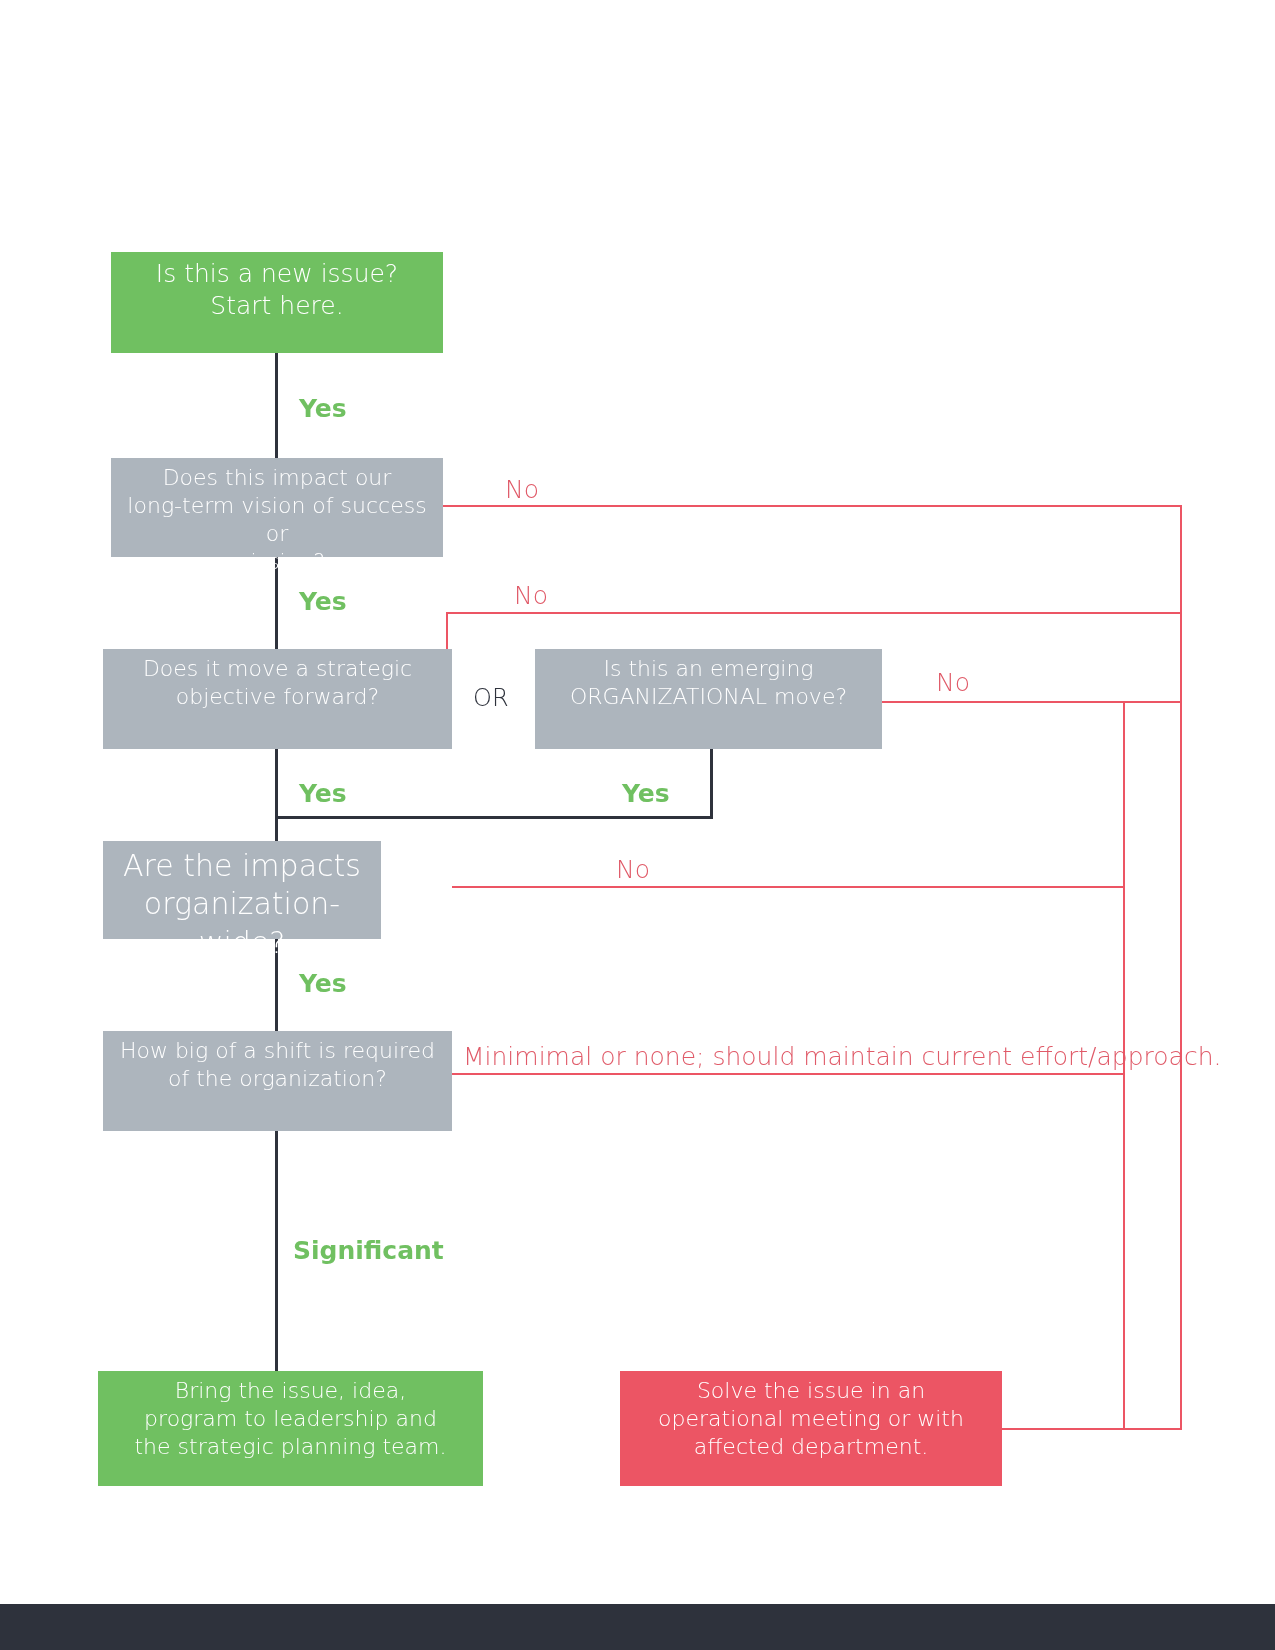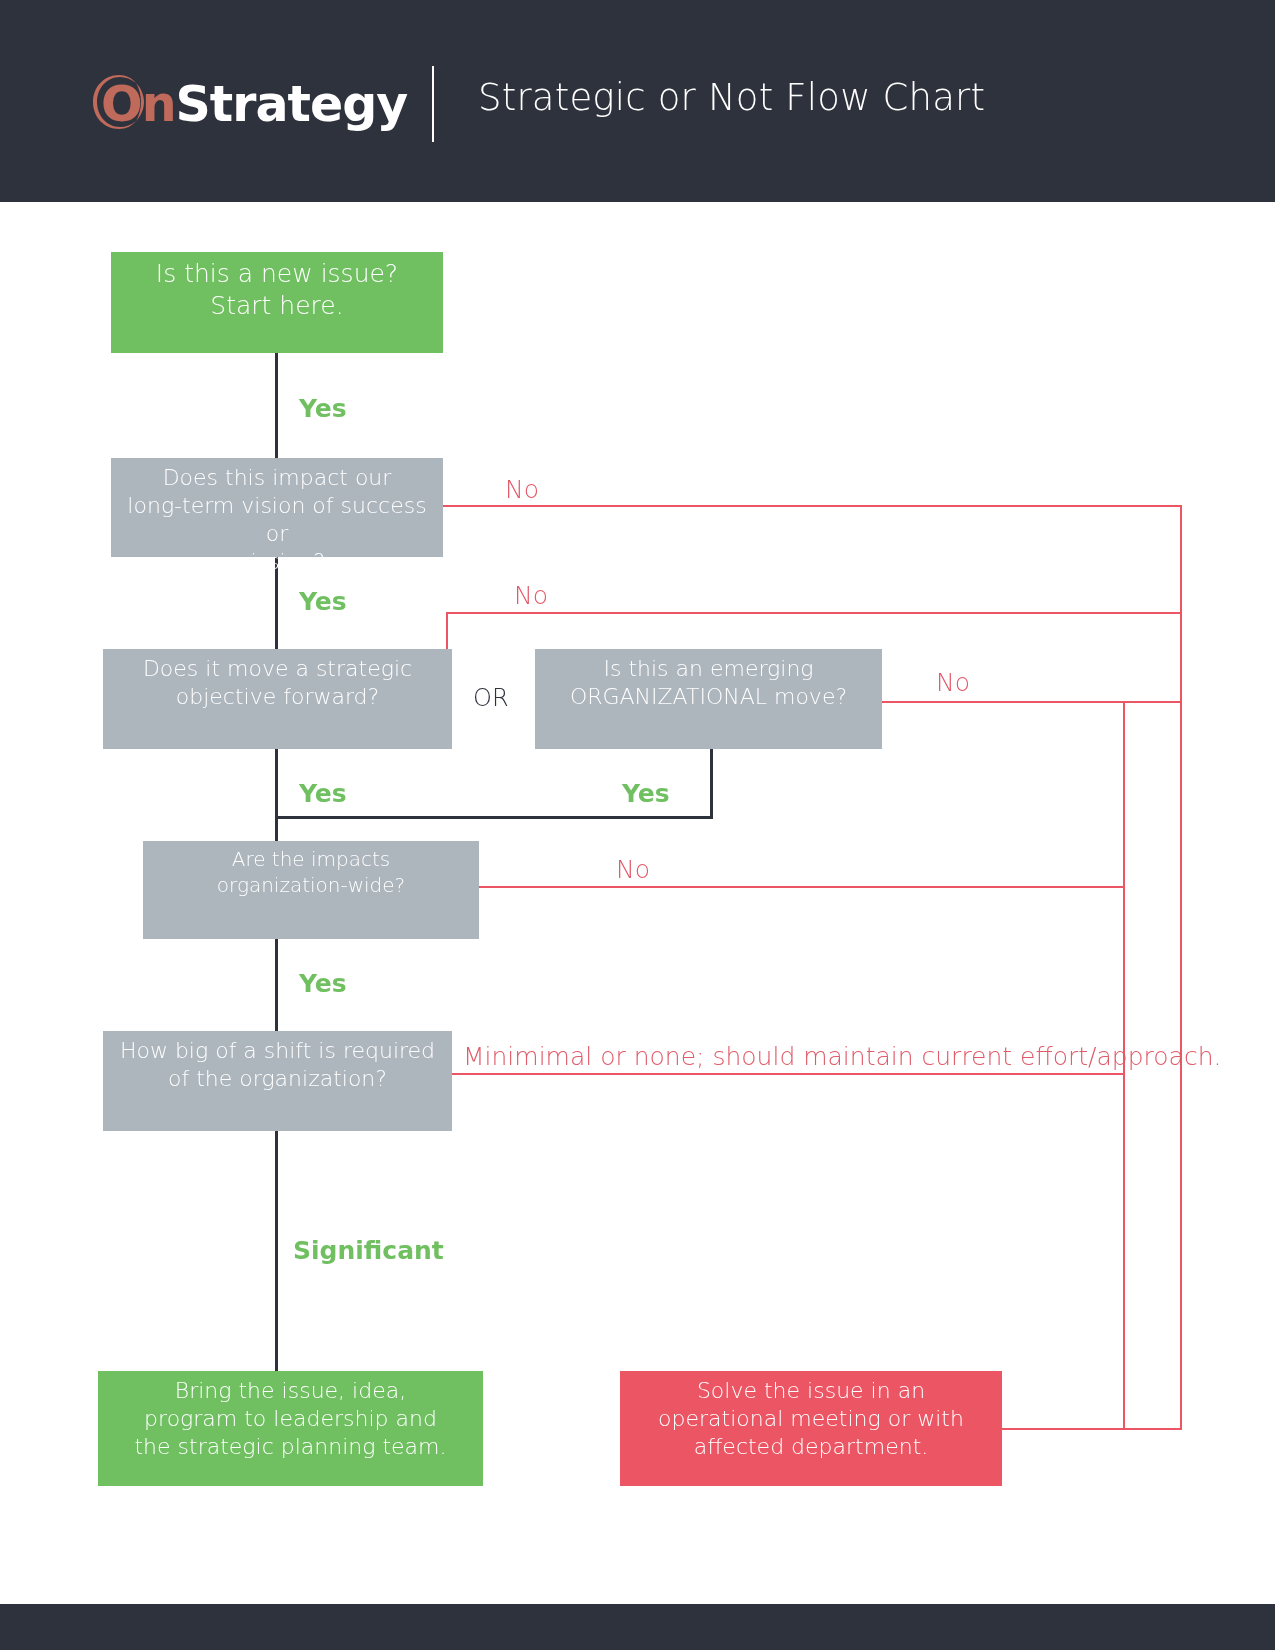--- a/index.html
+++ b/index.html
@@ -141,38 +141,20 @@
     color: #2e323c;
     font-weight: 300;
     font-size: 24px;
   }
 </style>
 </head>
 <body>
 
 <div id="page">
 
-  <div class="header">
-    <div class="logo-wrap">
-      <div class="logo-mark">
-        <svg width="62" height="62" viewBox="0 0 62 62" aria-hidden="true">
-          <path d="M31 4 C16 4 5 16 5 31 C5 46 16 58 31 58 C38 58 44 55 48 50
-                   C43 54 38 56 32 56 C19 56 9 45 9 31 C9 17 19 6 32 6
-                   C38 6 43 8 48 12 C44 7 38 4 31 4 Z" fill="#c06a5c"></path>
-          <path d="M48 12 C53 17 56 24 56 31 C56 38 53 45 48 50
-                   C51 45 53 38 53 31 C53 24 51 17 48 12 Z" fill="#c06a5c"></path>
-        </svg>
-      </div>
-      <div class="logo-text">
-        <span class="accent">On</span><span>Strategy</span>
-      </div>
-    </div>
-    <div class="header-divider"></div>
-    <div class="header-title">Strategic or Not Flow Chart</div>
-  </div>
 
   <div class="vline" style="left:275px; top:353px; height:105px;"></div>
 
   <div class="vline" style="left:275px; top:557px; height:92px;"></div>
 
   <div class="vline" style="left:275px; top:749px; height:70px;"></div>
 
   <div class="vline" style="left:710px; top:749px; height:70px;"></div>
 
   <div class="hline" style="left:275px; top:816px; width:438px;"></div>
@@ -223,21 +205,21 @@
 
   <div class="lbl or" style="left:473px; top:686px;">OR</div>
 
   <div class="node gray" style="left:535px; top:649px; width:347px; height:100px; font-size:22px;">
     <div>
       <div>Is this an emerging</div>
       <div>ORGANIZATIONAL move?</div>
     </div>
   </div>
 
-  <div class="node gray" style="left:103px; top:841px; width:336px; height:98px; font-size:20px;margin-left:40px;">
+  <div class="node gray" style="left:103px; top:841px; width:278px; height:98px; font-size:30px;">
     <div>
       <div>Are the impacts</div>
       <div>organization-wide?</div>
     </div>
   </div>
 
   <div class="node gray" style="left:103px; top:1031px; width:349px; height:100px; font-size:22px;">
     <div>
       <div>How big of a shift is required</div>
       <div>of the organization?</div>

